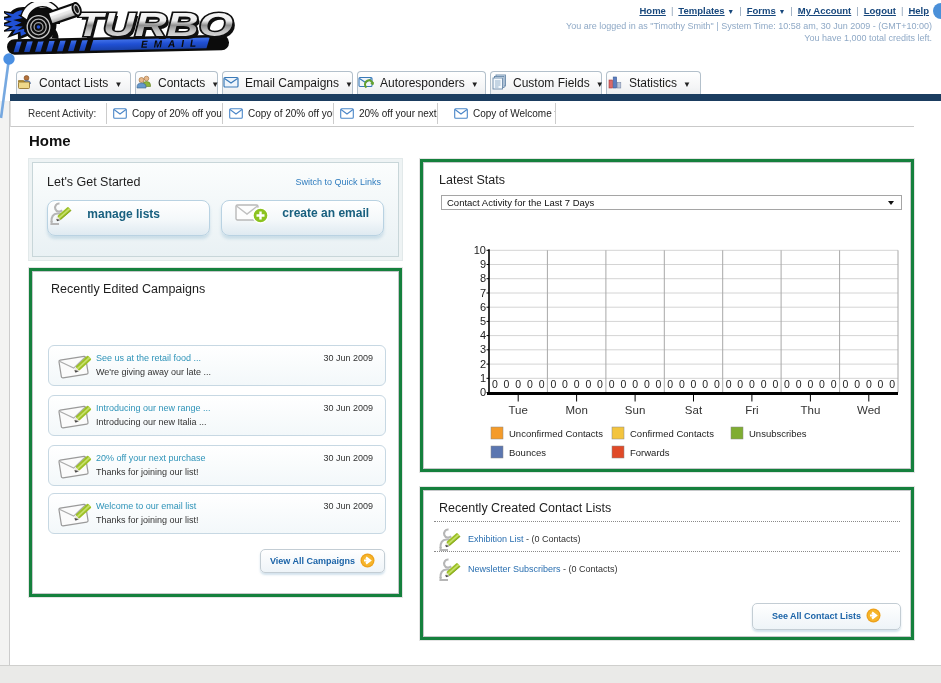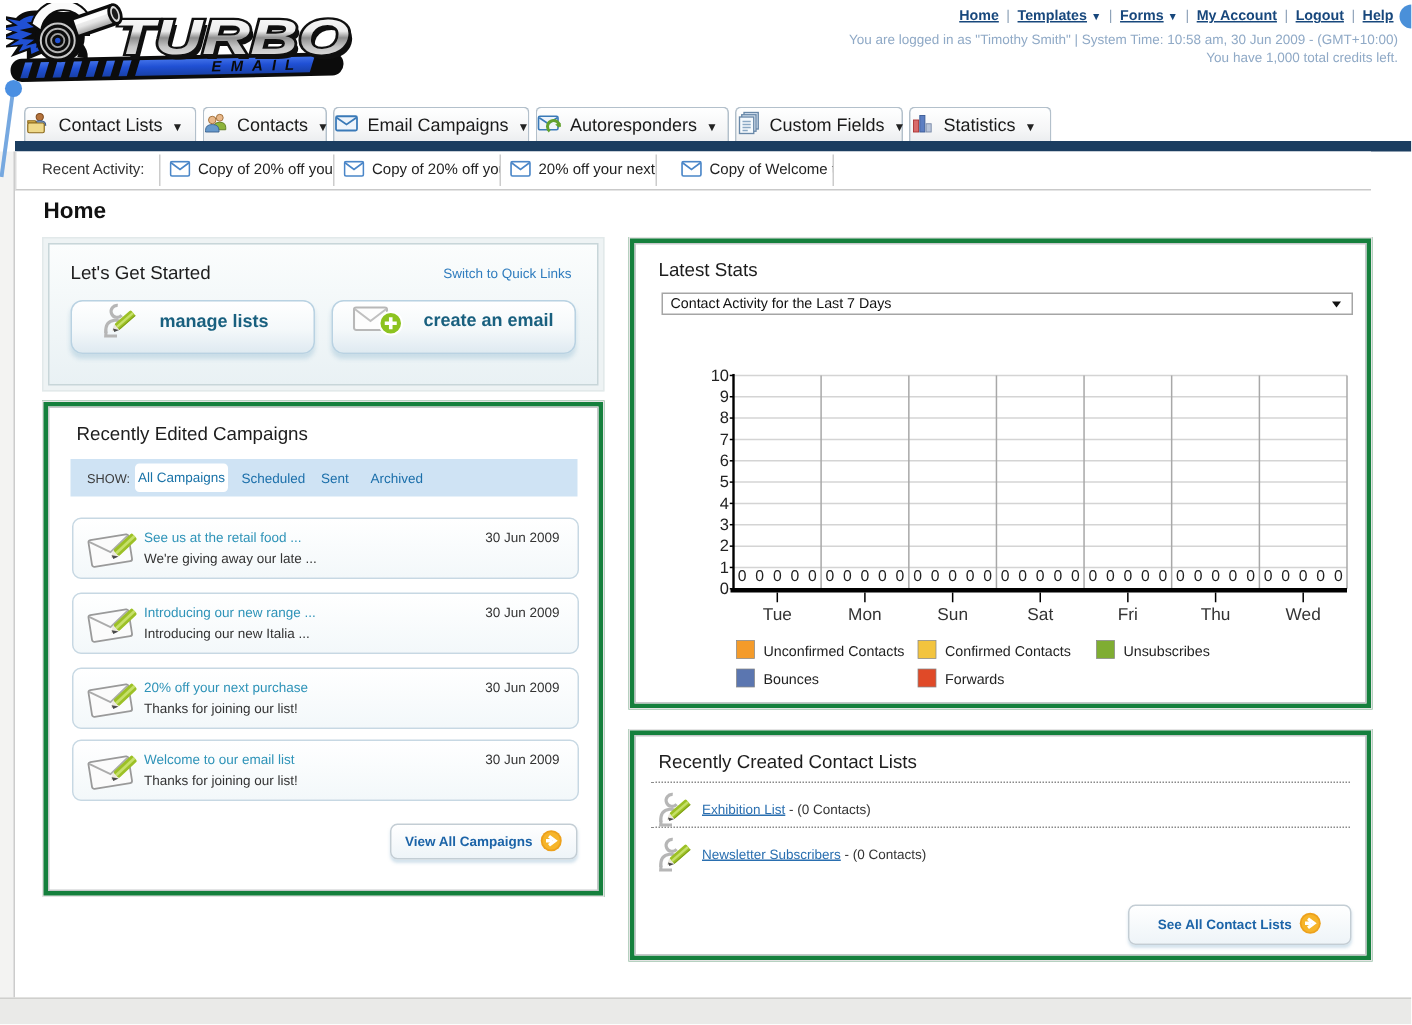--- a/index.html
+++ b/index.html
@@ -74,21 +74,21 @@
 
 
 #p3 { left:419px; top:158px; width:496px; height:315px; }
 #selbox { position:absolute; left:17px; top:32px; width:461px; height:15px; border:1px solid #a5a5a5; background:#fff; font-size:9.5px; color:#111; line-height:13px; padding-left:5px; }
 #selbox .arr { position:absolute; right:7px; top:5px; width:0; height:0; border:3.5px solid transparent; border-top:4.5px solid #111; }
 
 
 #p4 { left:419px; top:486px; width:496px; height:155px; }
 .dotline { position:absolute; left:10px; right:10px; border-top:1px dotted #8a8a8a; height:0; }
 .clitem { position:absolute; left:12px; font-size:9px; color:#333; }
-.clitem a { color:#2a6fb0;text-decoration:underline; }
+.clitem a { color:#2a6fb0; }
 
 #footer { position:absolute; left:0; top:665px; width:941px; height:18px; background:#eaeae8; border-top:1px solid #cfcfcd; }
 </style>
 </head>
 <body>
 <div id="page">
 
 <div class="abs" style="left:0;top:101px;width:10px;height:564px;background:#f3f3f2;border-right:1px solid #ccc;"></div>
 
 <div id="toplinks">
@@ -222,21 +222,21 @@
           <path d="M1 1.5 L7 6 L13 1.5" fill="none" stroke="#4a86c8" stroke-width="1.1"></path>
         </svg>Copy of Welcome to our email</span>
 </div>
 
 <div id="home">Home</div>
 
 <div class="panel" id="p1">
       <div class="in">
   <div class="ptitle" style="left:14px;top:12px;">Let's Get Started</div>
   <div class="qlink">Switch to Quick Links</div>
-  <div class="bigbtn" style="left:14px;width:163px;padding-left:19px;">
+  <div class="bigbtn" style="left:14px;width:163px;">
     <svg width="26" height="26" viewBox="0 0 26 26">
             <path d="M11.5 2.6 a4 4 0 1 0 2.6 6.6" fill="none" stroke="#b6b6b6" stroke-width="2.1"></path>
             <path d="M3.5 21 Q3 13 9.5 12.5 Q12 12.4 13.6 13.6" fill="none" stroke="#b6b6b6" stroke-width="2.1"></path>
             <path d="M3.7 20 l-.2 3 h7.5" fill="none" stroke="#b6b6b6" stroke-width="2.1"></path>
             <g transform="rotate(49 13 15)">
               <rect x="10.6" y="3.5" width="5" height="14.5" rx="1" fill="#9cc026"></rect>
               <rect x="12.3" y="3.5" width="1.6" height="14.5" fill="#c6e06a"></rect>
               <rect x="15" y="3.5" width="0.8" height="14.5" fill="#7fa015"></rect>
               <path d="M10.6 18 h5 l-2.5 4.2 z" fill="#eae6dc"></path>
               <path d="M12.1 20.5 l2.3 -1.6 1.2 -0.9 -1.1 3.4 z" fill="#4a4a4a"></path>
@@ -252,27 +252,20 @@
             <path d="M25.5 10.5 v8 M21.5 14.5 h8" stroke="#fff" stroke-width="2.4"></path>
           </svg>
     <span class="tx">create an email</span>
   </div>
 </div>
     </div>
 
 <div class="panel" id="p2">
       <div class="in">
   <div class="ptitle" style="left:18px;">Recently Edited Campaigns</div>
-  <div id="showbar">
-    <span class="sh">SHOW:</span>
-    <span class="pill">All Campaigns</span>
-    <a href="#" style="left:114px;">Scheduled</a>
-    <a href="#" style="left:167px;">Sent</a>
-    <a href="#" style="left:200px;">Archived</a>
-  </div>
   <div class="citem" style="top:73px;">
     <span class="ico"><svg width="37" height="29" viewBox="0 0 37 29">
               <g transform="rotate(-9 16 15)">
                 <rect x="2" y="6" width="27" height="18" rx="1.5" fill="#fbfbfb" stroke="#9a9a9a" stroke-width="1.2"></rect>
                 <path d="M2.5 7 L15.5 16 L28.5 7" fill="none" stroke="#ababab" stroke-width="1.2"></path>
               </g>
               <g transform="rotate(47 22 14)">
                 <rect x="19.5" y="1" width="5.5" height="17" rx="1.2" fill="#9cc026"></rect>
                 <rect x="21.4" y="1" width="1.8" height="17" fill="#c6e06a"></rect>
                 <path d="M19.5 18 h5.5 l-2.7 4.6 z" fill="#ece8de"></path>

